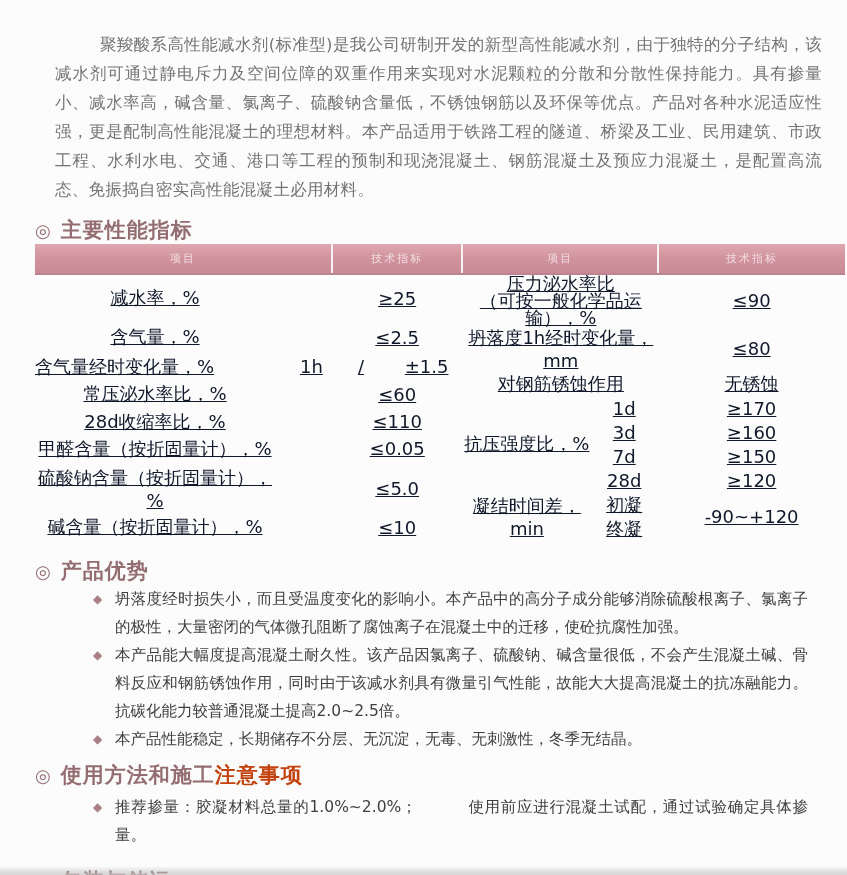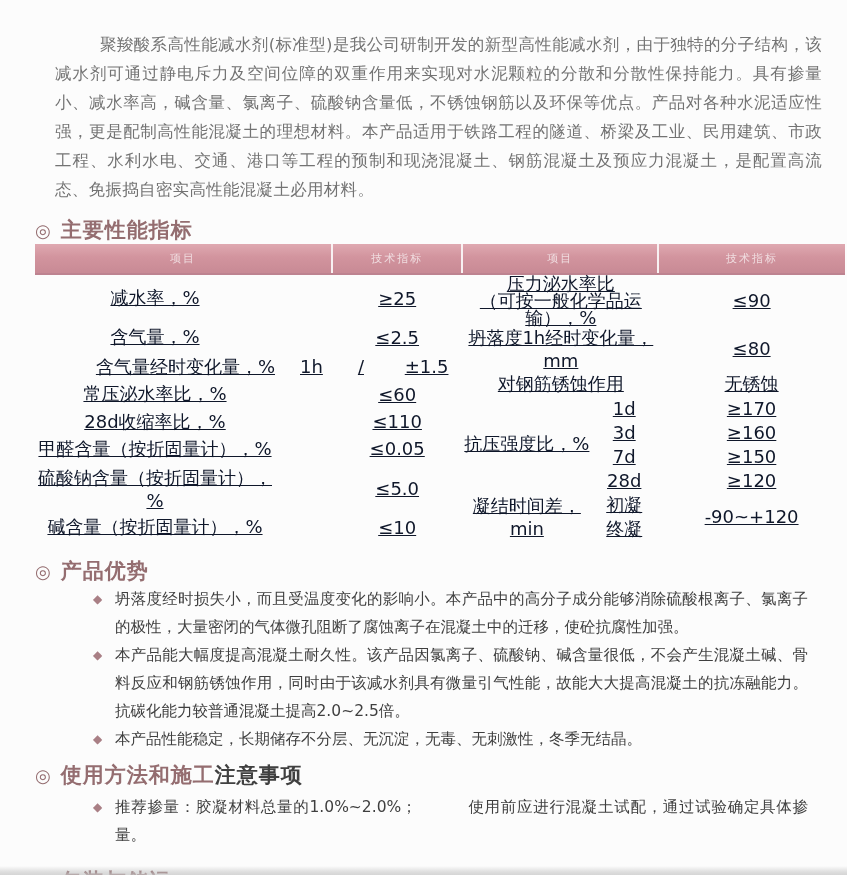--- a/index.html
+++ b/index.html
@@ -14,42 +14,42 @@
     margin:30px 25px 0 55px;
     font-size:16.5px; line-height:29px; letter-spacing:0.3px;
     text-align:justify; text-indent:45px; color:#737373;
   }
   
   .sec {
     margin-left:35px; height:28px; display:flex; align-items:center;
     font-size:21px; font-weight:bold; color:#946d70; letter-spacing:1px;
   }
   .sec .marker { font-size:18px; font-weight:normal; margin-right:9px; color:#946d70; }
-  .sec .sub { color:#404040; }
+  .sec .sub { color:#c2410c; }
   .sec-performance { margin-top:12px; }
   .sec-advantages  { margin-top:16px; }
   .sec-usage       { margin-top:8px; }
   .sec-packaging   { margin-top:18px; }
   
   .tables { display:flex; margin:0 0 0 35px; width:810px; }
   table { border-collapse:collapse; table-layout:fixed; }
   .tbl th {
     height:30px; font-weight:normal; font-size:11px; letter-spacing:2px;
     color:#f0dde0;
     background:linear-gradient(180deg,#dfa9b1 0%,#d2949e 45%,#c88a95 100%);
     border-bottom:2px solid #bd8390;
   }
   .tbl th.divider { border-right:2px solid #f8f1f2; }
   .tbl td { font-size:18px; color:#0f172a; text-align:center; vertical-align:middle; padding:0;text-decoration:underline; }
   tr.r1 td{ height:42px; } tr.r2 td{ height:27px; } tr.r3 td{ height:25px; }
   tr.r4 td{ height:24px; } tr.r5 td{ height:24px; } tr.r6 td{ height:24px; }
   tr.r7 td{ height:24px; } tr.r8 td{ height:25px; } tr.r9 td{ height:24px; }
   .lcell { width:240px; text-align:center; }
   .rowflex { display:flex; width:100%; align-items:center; }
-  .rowflex .lbl { width:240px; text-align:right; }
+  .rowflex .lbl { width:240px; text-align:left; }
   .rowflex .time { flex:1; text-align:left; padding-left:25px; }
   .valflex { display:flex; align-items:center; justify-content:space-between; padding:0 14px 0 26px; }
   .twoline { line-height:17px; }
   
   .blist { list-style:none; }
   .blist li {
     position:relative; margin-left:93px; padding-left:22px; width:715px;
     font-size:15.5px; line-height:28px; text-align:justify; color:#3f3f3f;
   }
   .blist .diamond {

